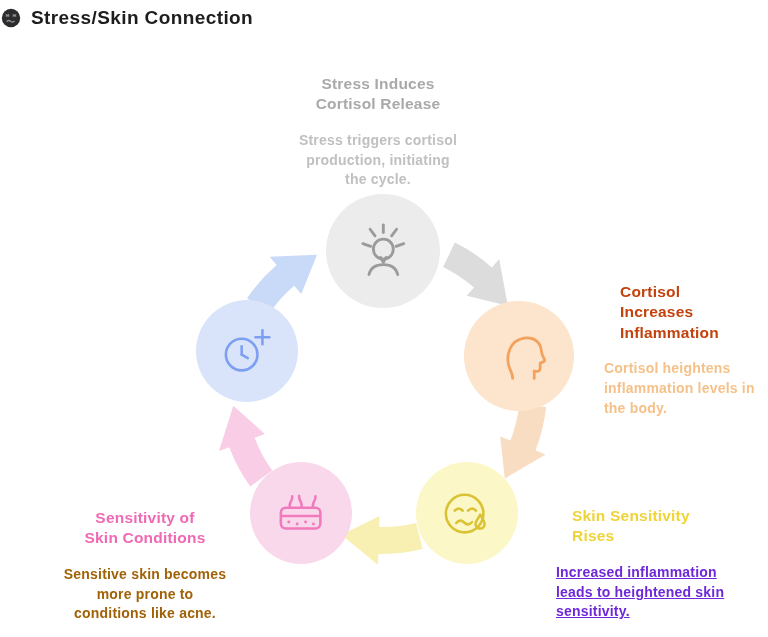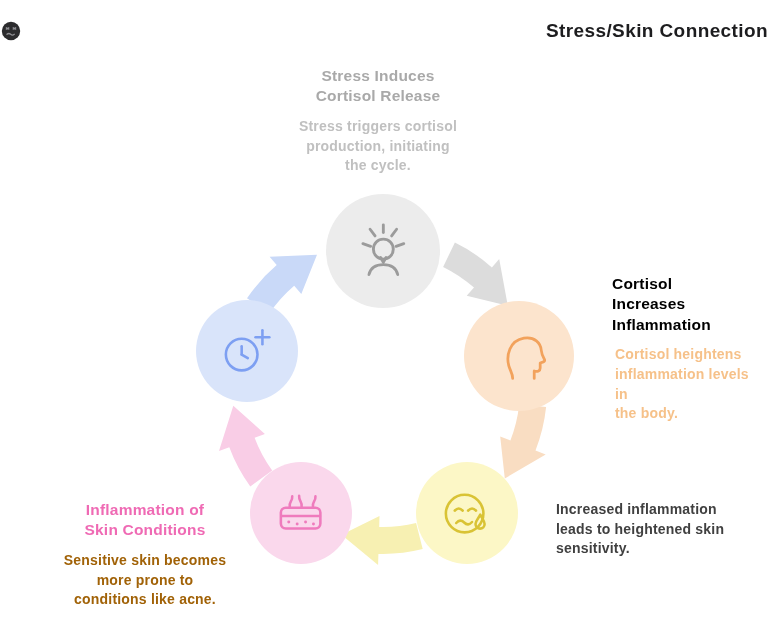--- a/index.html
+++ b/index.html
@@ -5,21 +5,21 @@
   html, body { margin: 0; padding: 0; background: #ffffff; }
   body {
     width: 768px; height: 637px;
     font-family: "Liberation Sans", sans-serif;
     overflow: hidden;
   }
   .canvas { position: relative; width: 768px; height: 637px; background: #fff; }
 
   .header {
     position: absolute; top: 7px; left: 0; right: 0;
-    display: flex; align-items: center; justify-content: space-between; gap: 9px; margin-top: 13px;
+    display: flex; align-items: center; justify-content: flex-start; gap: 9px;
   }
   .page-title {
     margin: 0; font-size: 19px; font-weight: bold; color: #1d1d1f;
     letter-spacing: .4px;
   }
   .emoji { display: inline-flex; }
 
   .arrows { position: absolute; left: 0; top: 0; }
 
   .circle {
@@ -28,21 +28,21 @@
   }
   .c0 { left: 326px; top: 194px; width: 114px; height: 114px; }
   .c1 { left: 464px; top: 301px; width: 110px; height: 110px; }
   .c2 { left: 416px; top: 462px; width: 102px; height: 102px; }
   .c3 { left: 250px; top: 462px; width: 102px; height: 102px; }
   .c4 { left: 196px; top: 300px; width: 102px; height: 102px; }
   .circle svg { width: 62%; height: 62%; }
 
   .label { position: absolute; }
   .node-title {
-    margin: 8px; font-size: 15.5px; font-weight: bold; line-height: 1.32;
+    margin: 16px; font-size: 15.5px; font-weight: bold; line-height: 1.32;
     letter-spacing: .2px; white-space: pre-line;
   }
   .node-desc {
     margin: 10px 0 0; font-size: 14px; font-weight: bold; line-height: 1.4;
     letter-spacing: .2px; white-space: pre-line;
   }
   .l0 { left: 258px; top: 58px;  width: 240px; text-align: center; }
   .l1 { left: 604px; top: 266px; width: 160px; text-align: left; }
   .l2 { left: 556px; top: 490px; width: 205px; text-align: left; }
   .l3 { left: 55px;  top: 492px; width: 180px; text-align: center; }
@@ -144,36 +144,38 @@
 
   <div class="label l0">
     <h2 class="node-title" style="color: rgb(169, 169, 169);">Stress Induces
 Cortisol Release</h2>
     <p class="node-desc" style="color: rgb(192, 192, 192);">Stress triggers cortisol
 production, initiating
 the cycle.</p>
   </div>
 
   <div class="label l1">
-    <h2 class="node-title" style="color: #000000;">Cortisol
+    <h2 class="node-title" style="color: #c2410c;">Cortisol
 Increases
 Inflammation</h2>
-    <p class="node-desc" style="color: rgb(246, 193, 137); margin-left: 11px;">Cortisol heightens
+    <p class="node-desc" style="color: rgb(246, 193, 137);">Cortisol heightens
 inflammation levels in
 the body.</p>
   </div>
 
   <div class="label l2">
-    <p class="node-desc" style="color: #404040;">Increased inflammation
+    <h2 class="node-title" style="color: rgb(240, 211, 53);">Skin Sensitivity
+Rises</h2>
+    <p class="node-desc" style="color: #6d28d9; text-decoration: underline;">Increased inflammation
 leads to heightened skin
 sensitivity.</p>
   </div>
 
   <div class="label l3">
-    <h2 class="node-title" style="color: rgb(239, 106, 180);">Inflammation of
+    <h2 class="node-title" style="color: rgb(239, 106, 180);">Sensitivity of
 Skin Conditions</h2>
     <p class="node-desc" style="color: #a16207;">Sensitive skin becomes
 more prone to
 conditions like acne.</p>
   </div>
 
 
 </div>
 
 </body></html>

